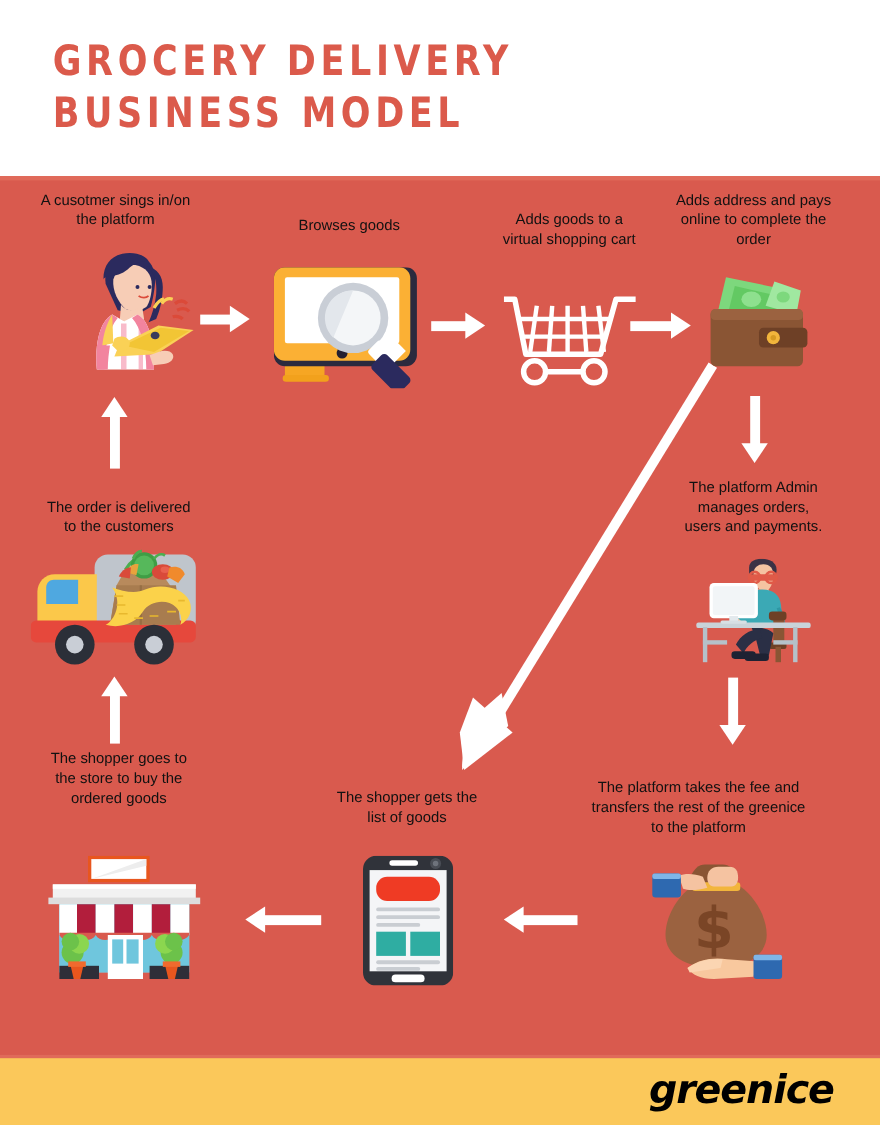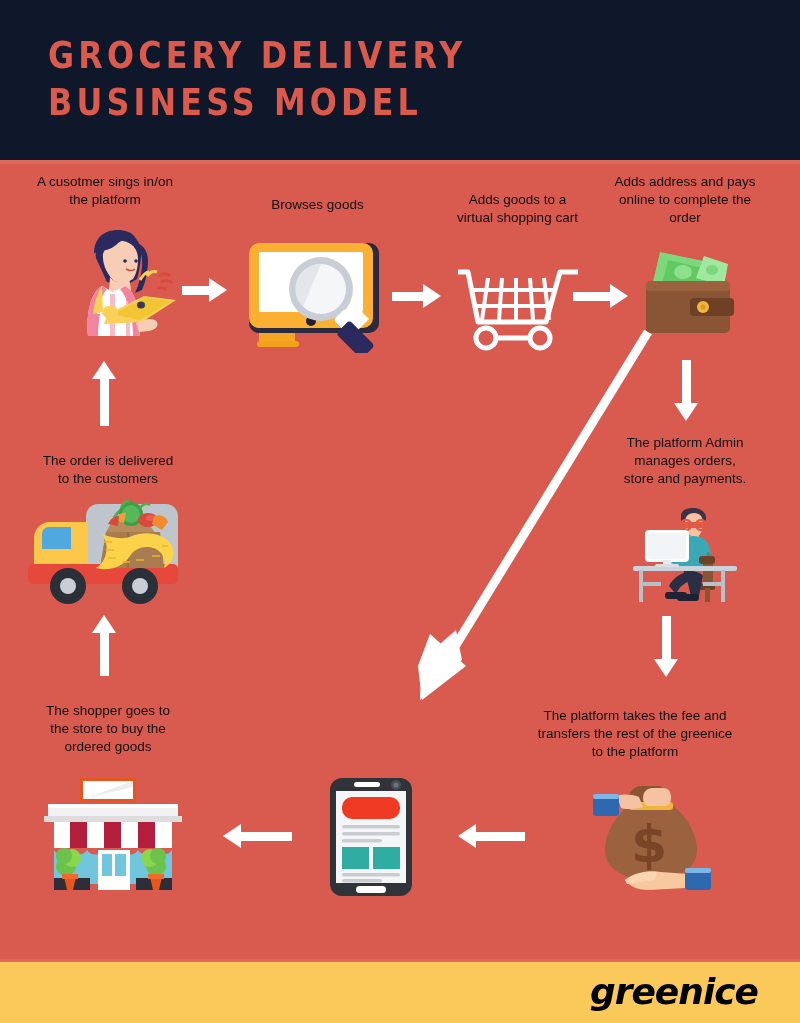--- a/index.html
+++ b/index.html
@@ -4,21 +4,21 @@
 <style>
   html,body{margin:0;padding:0;}
   body{
     width:800px;height:1023px;overflow:hidden;
     font-family:"Liberation Sans","DejaVu Sans",sans-serif;
     background:#D95A4E;
   }
   .page{position:relative;width:800px;height:1023px;background:#D95A4E;overflow:hidden;}
 
   
-  .header{position:absolute;left:0;top:0;width:800px;height:163px;background:#0f172a;}
+  .header{position:absolute;left:0;top:0;width:800px;height:163px;background:#ffffff;}
   .title{
     position:absolute;left:48px;top:32px;width:700px;
     color:#DB5A4B;
     font-family:"DejaVu Sans Condensed","Liberation Sans",sans-serif;
     font-weight:bold;
     font-size:38px;line-height:47px;letter-spacing:4.5px;
     text-transform:uppercase;
     transform:scaleX(0.93);transform-origin:left top;
   }
   .title span{display:block;white-space:nowrap;}
@@ -86,31 +86,35 @@
 
   <div class="cap" style="left:595px;top:173px;width:180px;">
     <div>Adds address and pays</div>
     <div>online to complete the</div>
     <div>order</div>
   </div>
 
   <div class="cap" style="left:595px;top:434px;width:180px;">
     <div>The platform Admin</div>
     <div>manages orders,</div>
-    <div>store and payments.</div>
+    <div>users and payments.</div>
   </div>
 
   <div class="cap" style="left:500px;top:707px;width:270px;">
     <div>The platform takes the fee and</div>
     <div>transfers the rest of the greenice</div>
     <div>to the platform</div>
   </div>
 
-
-  <div class="cap" style="left:18px;top:702px;width:180px;">
+  <div class="cap" style="left:280px;top:716px;width:180px;">
+    <div>The shopper gets the</div>
+    <div>list of goods</div>
+  </div>
+
+  <div class="cap" style="left:18px;top:681px;width:180px;">
     <div>The shopper goes to</div>
     <div>the store to buy the</div>
     <div>ordered goods</div>
   </div>
 
   <div class="cap" style="left:18px;top:452px;width:180px;">
     <div>The order is delivered</div>
     <div>to the customers</div>
   </div>
 

